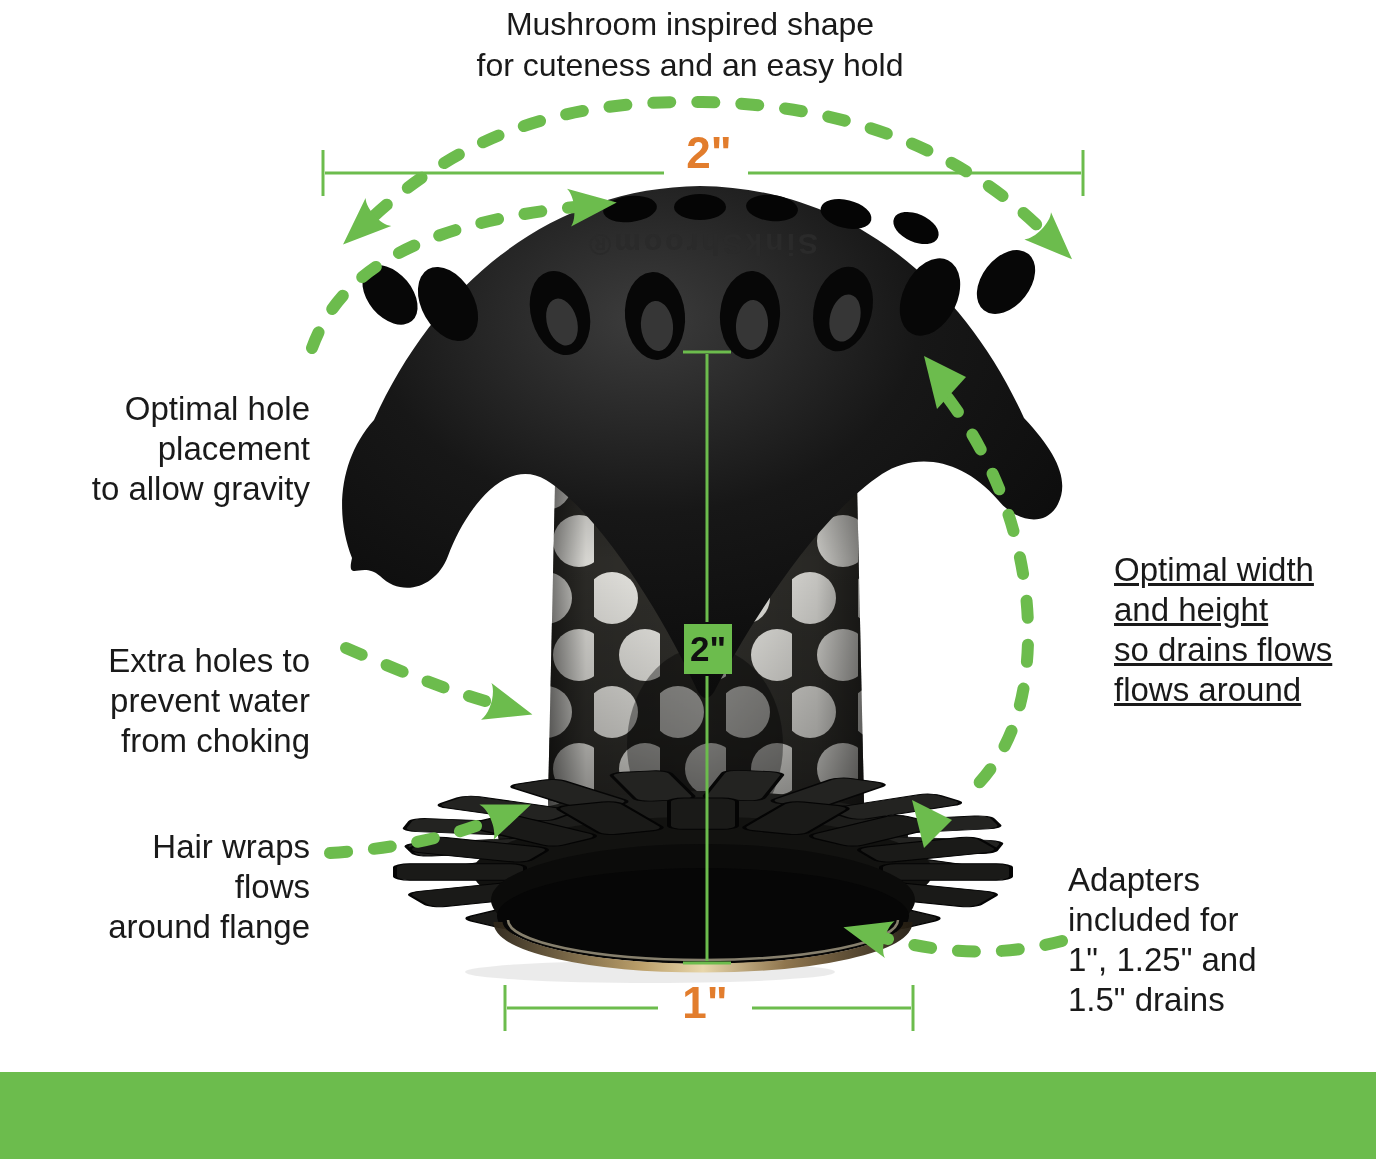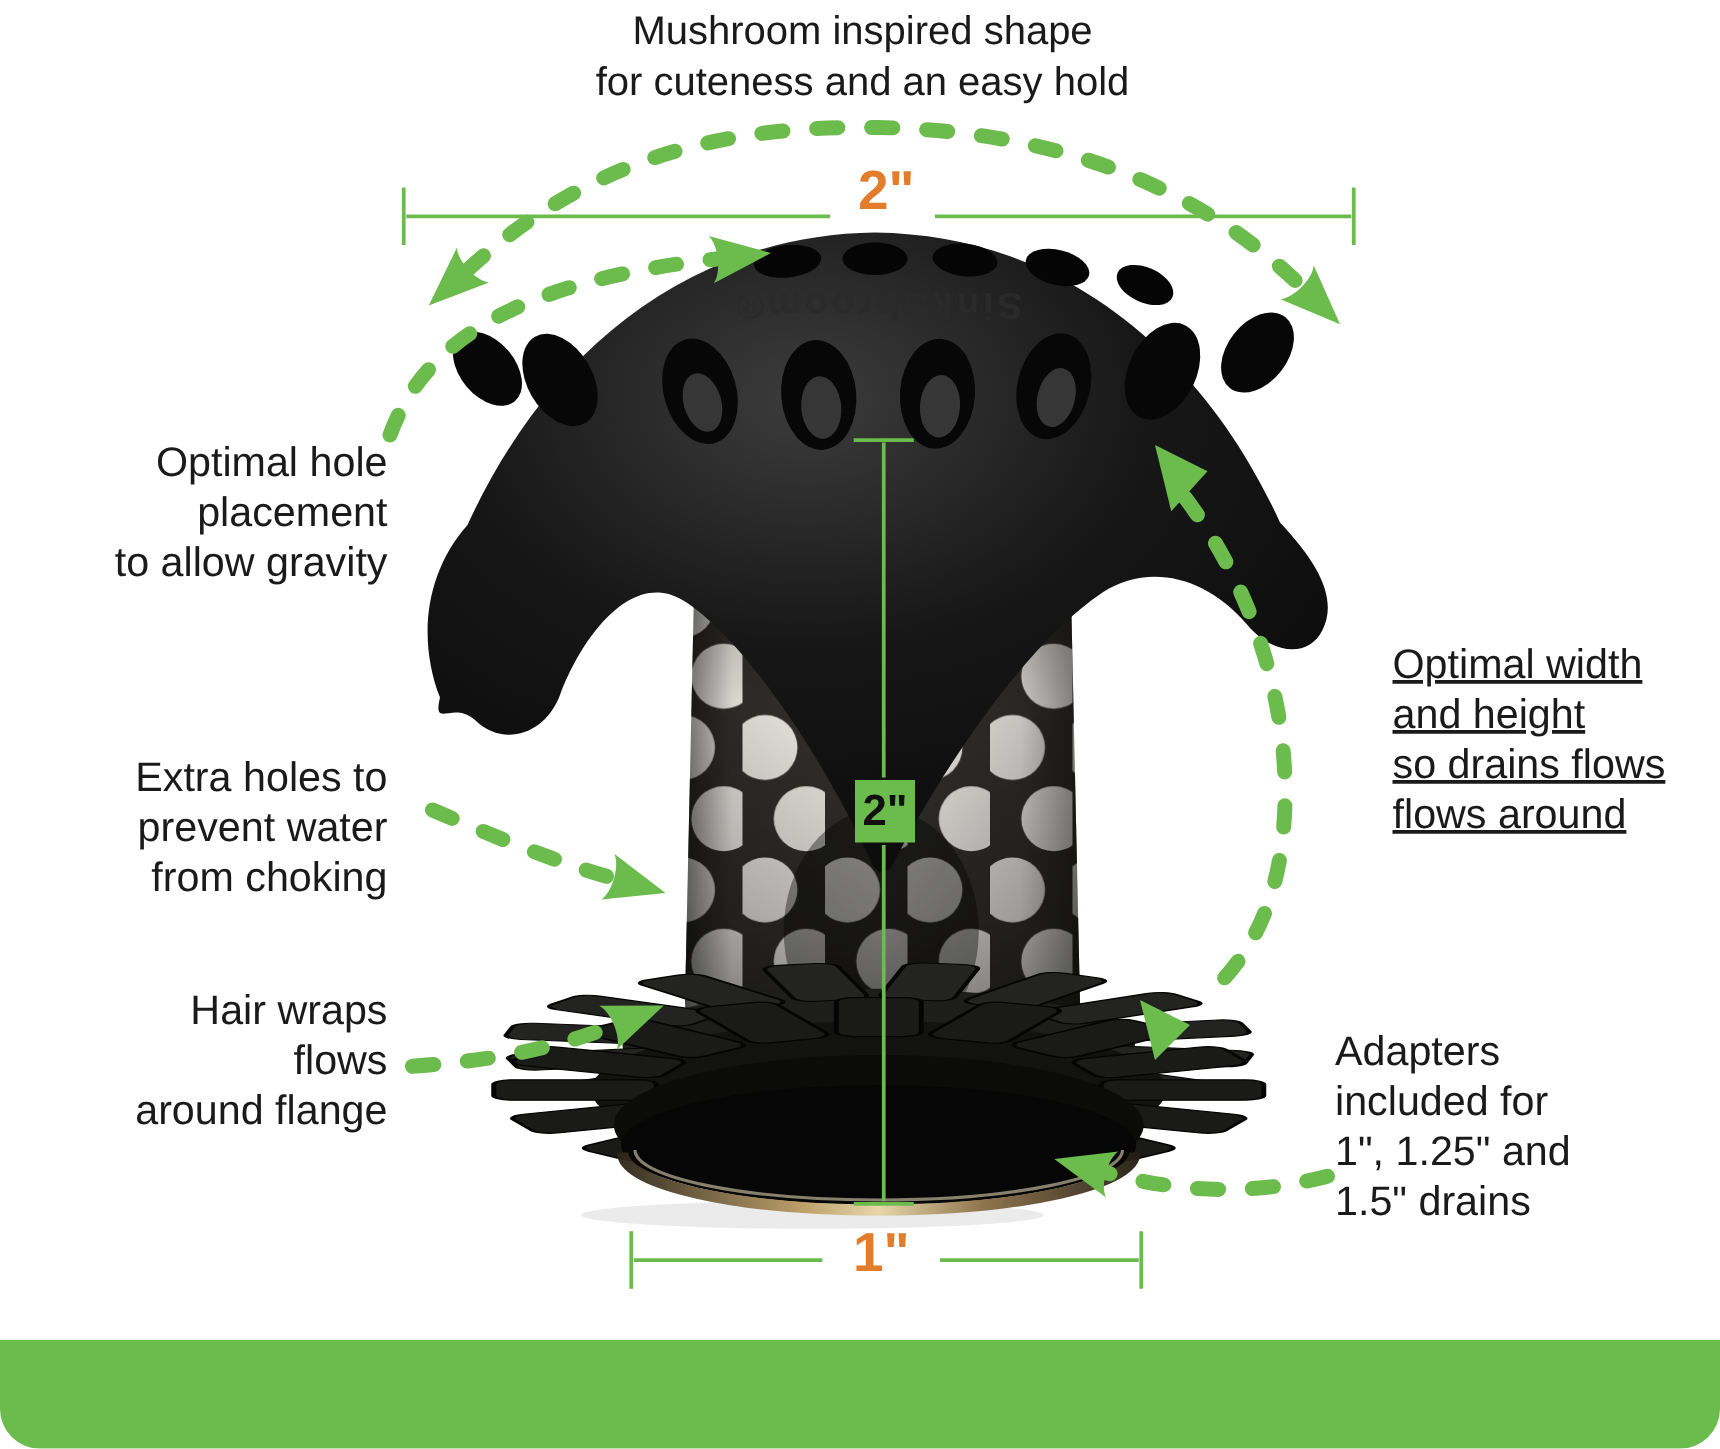--- a/index.html
+++ b/index.html
@@ -1,25 +1,25 @@
 <!DOCTYPE html>
 <html><head>
 <meta charset="utf-8">
 <style>
   html,body{margin:0;padding:0;background:#ffffff;}
   .canvas{
     position:relative;width:1376px;height:1159px;background:#ffffff;
-    font-family:"Liberation Sans",sans-serif;overflow:hidden;color:#1a1a1a;border-radius:32px;
+    font-family:"Liberation Sans",sans-serif;overflow:hidden;color:#1a1a1a;
   }
   svg.scene{position:absolute;left:0;top:0;width:1376px;height:1159px;}
   .caption-top{
     position:absolute;left:340px;top:4px;width:700px;text-align:center;
     font-size:32px;line-height:41px;color:#1a1a1a;
   }
-  .ann{position:absolute;font-size:33px;line-height:40px;color:#1a1a1a;}
+  .ann{position:absolute;font-size:33px;line-height:40px;color:#1a1a1a;margin-top:39px;}
   .ra{text-align:right;}
   #ann-optimal-hole{left:55px;top:350px;width:255px;}
   #ann-extra-holes{left:55px;top:602px;width:255px;}
   #ann-hair-wraps{left:55px;top:788px;width:255px;}
   #ann-optimal-width{left:1114px;top:511px;width:300px;text-decoration:underline;}
   #ann-adapters{left:1068px;top:821px;width:300px;}
   .meas{position:absolute;font-weight:bold;color:#e27d2d;font-size:44px;}
   #meas-top{left:664px;top:128px;width:90px;text-align:center;}
   #meas-bottom{left:660px;top:978px;width:90px;text-align:center;}
   #meas-height{

